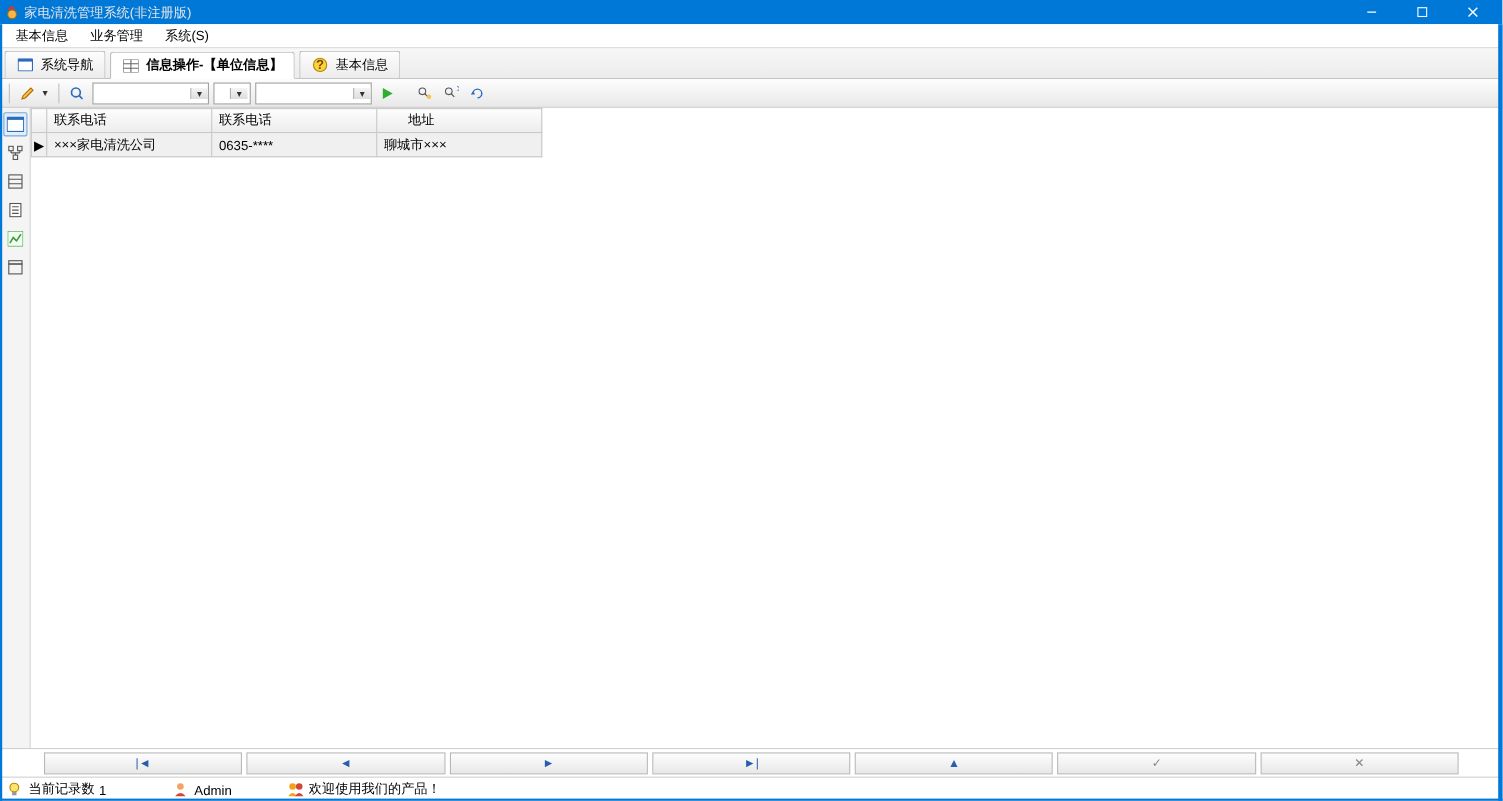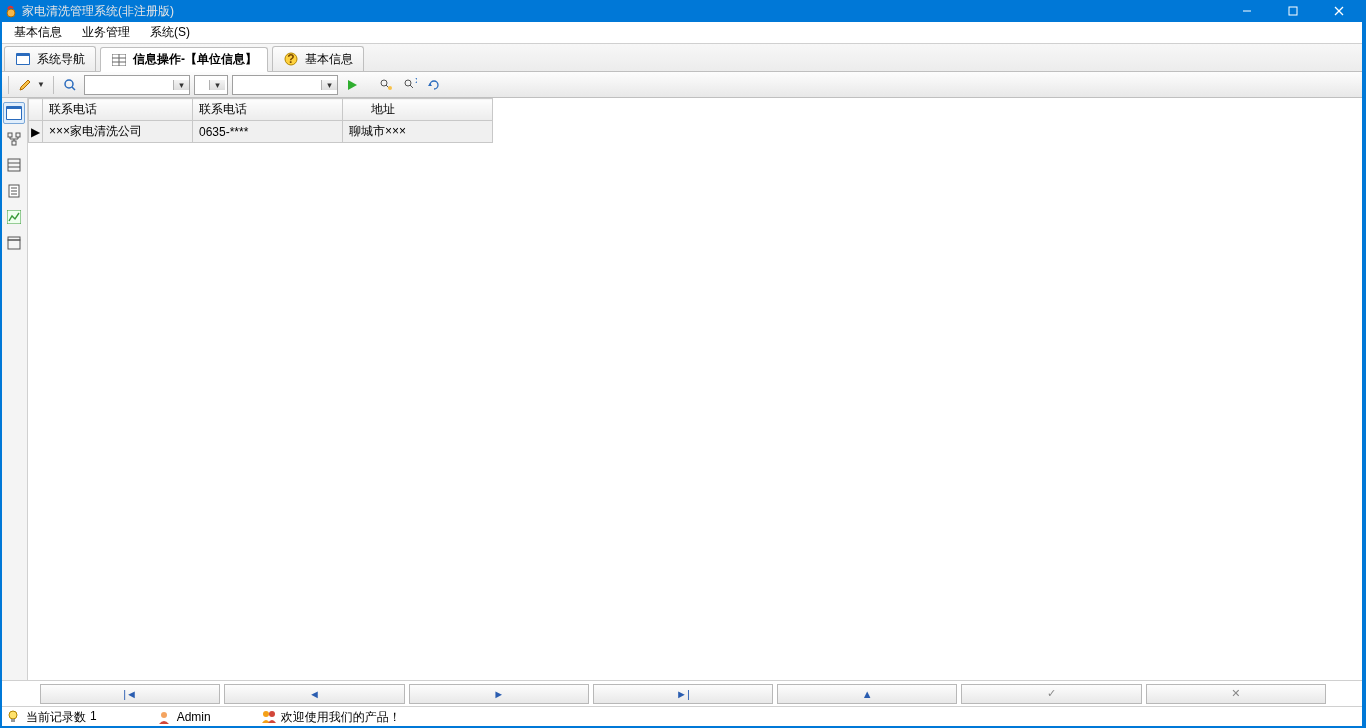--- a/index.html
+++ b/index.html
@@ -47,21 +47,21 @@
   table.grid .row-indicator { width: 14px; background: linear-gradient(#fdfdfd,#ececec); text-align: center; padding: 0; }
   table.grid tr.datarow td { background: #f0f0f0; }
 
   
   .navbar { height: 26px; background: #fff; border-top: 1px solid #d0d0d0; display: flex; align-items: center; padding: 2px 40px; gap: 4px; }
   .nav-btn { flex: 1; height: 20px; border: 1px solid #b8b8b8; background: linear-gradient(#fdfdfd,#e8e8e8); display: flex; align-items: center; justify-content: center; color: #2a5db0; font-size: 11px; }
   .nav-btn.muted { color: #888; }
 
   
   .statusbar { height: 22px; background: #fff; border-top: 1px solid #d0d0d0; display: flex; align-items: center; padding: 0 6px; gap: 10px; }
-  .status-seg { display: flex; align-items: flex-start; gap: 4px; }
+  .status-seg { display: flex; align-items: flex-end; gap: 4px; }
   .status-seg .sicon { width: 16px; height: 16px; }
 
   
   .rborder { position: absolute; top: 22px; right: 0; bottom: 0; width: 4px; background: #0078d7; }
   .lborder { position: absolute; top: 22px; left: 0; bottom: 0; width: 2px; background: #0078d7; }
   .bborder { position: absolute; left:0; right:0; bottom:0; height:2px; background:#0078d7; }
 </style>
 </head>
 <body>
 

